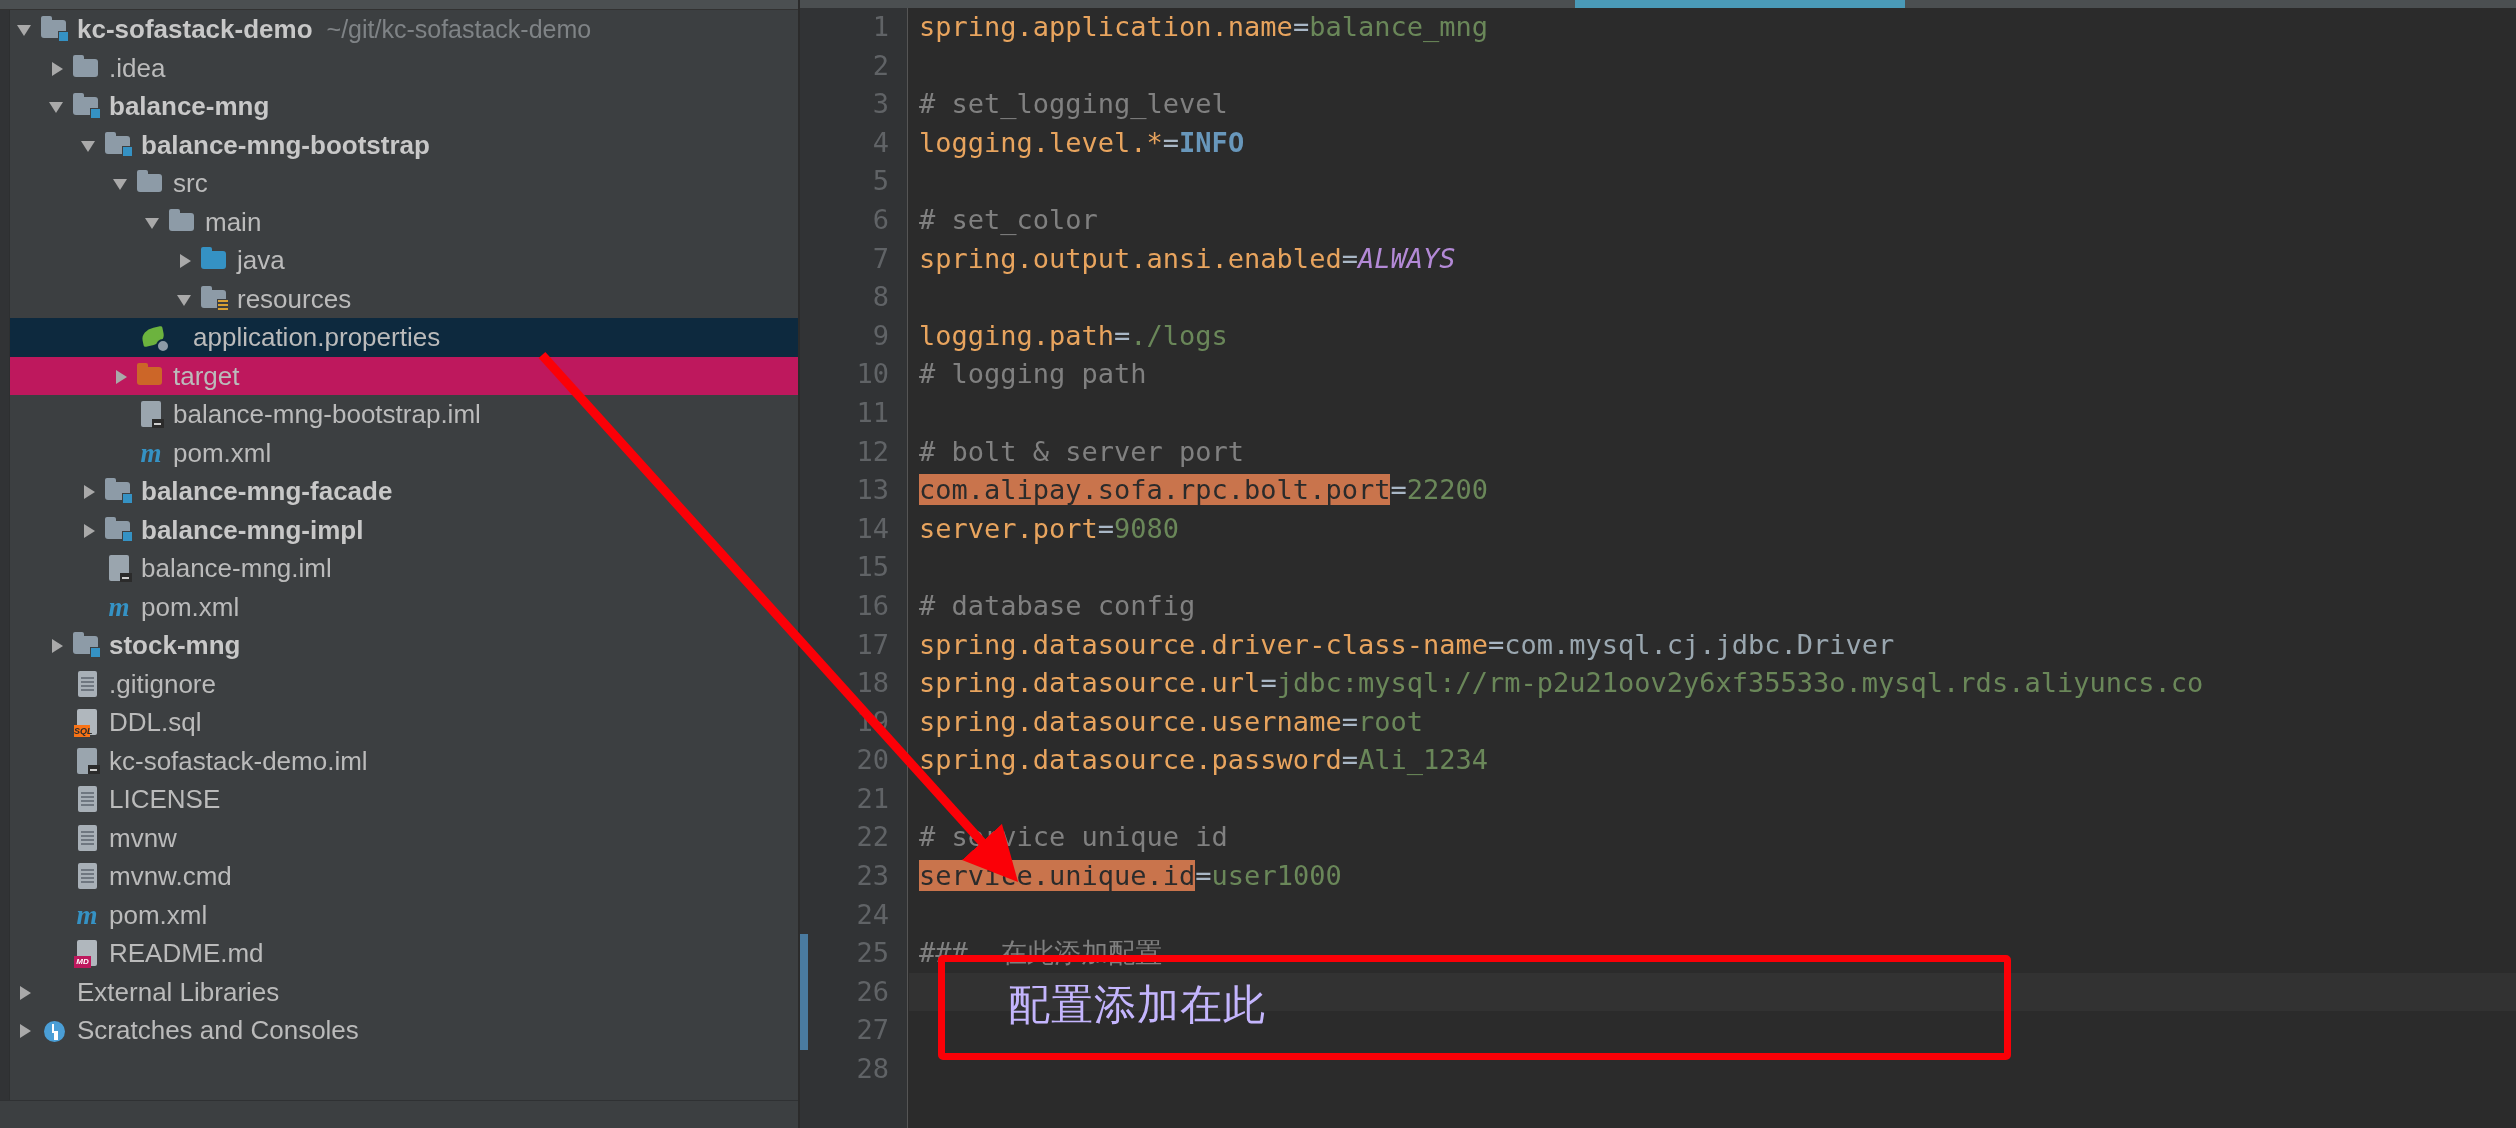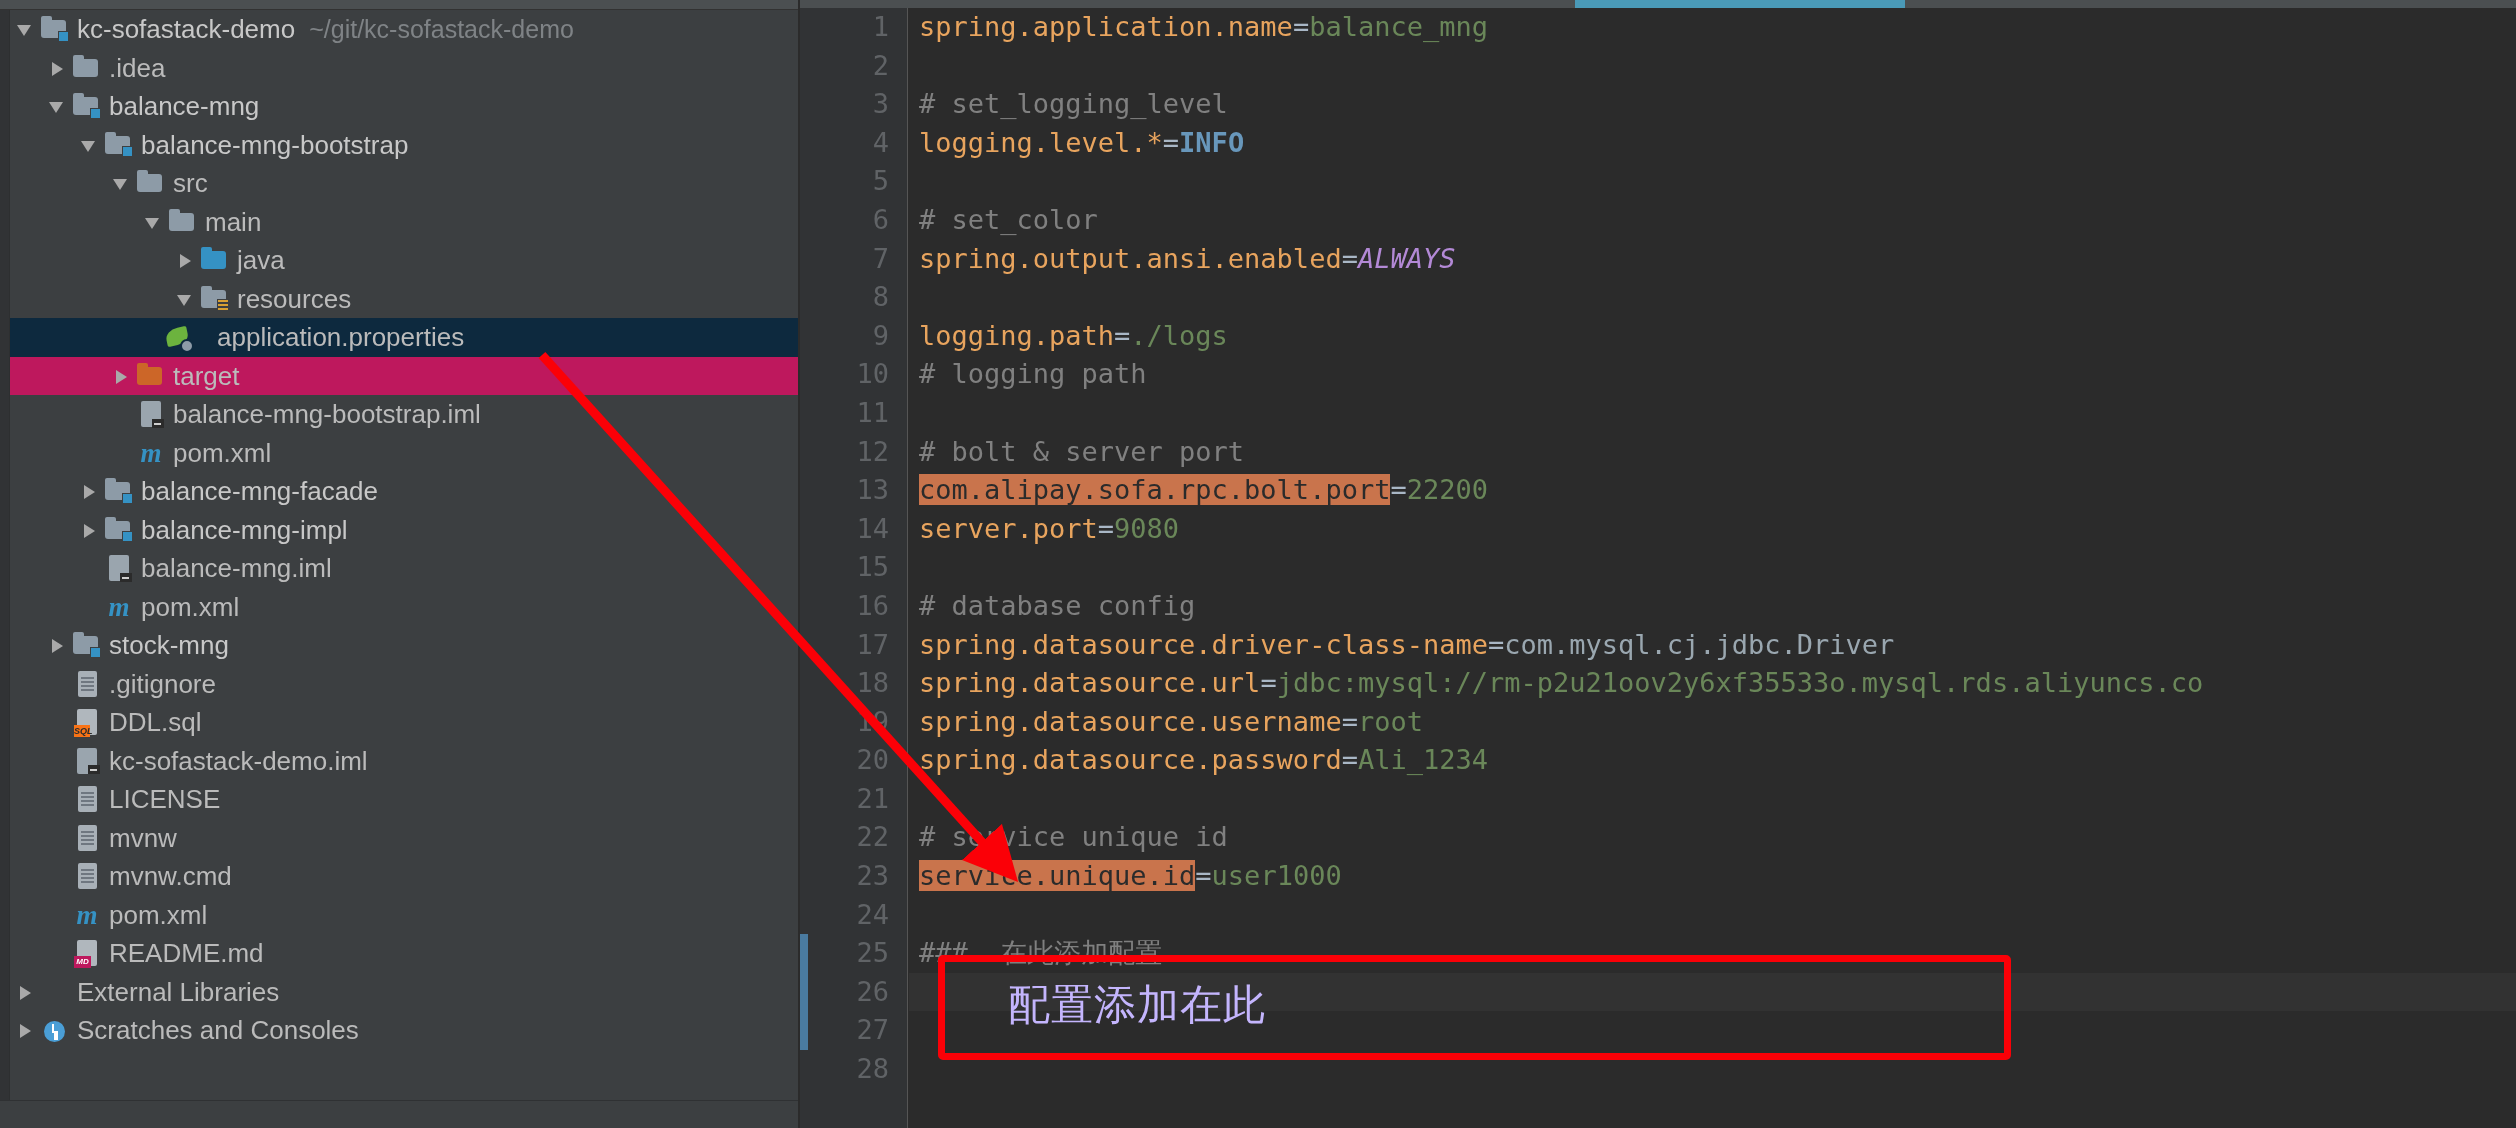--- a/index.html
+++ b/index.html
@@ -219,21 +219,21 @@
     background: #4a9ed6;
   }
   .ico.scratch .badge::after {
     content: "";
     position: absolute; left: 8px; top: 3px;
     width: 2px; height: 9px;
     background: #ffffff;
     box-shadow: 2px 7px 0 0 #ffffff, 4px 7px 0 0 #ffffff;
   }
   .lbl { }
-  .lbl.bold { font-weight: normal; color: #c8c8c8; }
+  .lbl.bold { font-weight: bold; color: #c8c8c8; }
   .path {
     color: #7f8386;
     font-weight: normal;
     margin-left: 14px;
     font-size: 25px;
   }
   #sidebar-bottom {
     position: absolute;
     left: 0; bottom: 0;
     width: 800px; height: 28px;
@@ -386,21 +386,21 @@
           <span class="ico folder src"></span>
           <span class="lbl">java</span>
         </div>
         <div class="row" style="padding-left: 164px;">
           <span class="arrow down"></span>
           <span class="ico folder res">
             <i class="badge"></i>
           </span>
           <span class="lbl">resources</span>
         </div>
-        <div class="row selected" style="padding-left: 112px; gap: 16px;">
+        <div class="row selected" style="padding-left: 88px; gap: 16px;">
           <span class="arrow none"></span>
           <span class="ico spring">
             <i class="leaf"></i>
             <i class="badge"></i>
           </span>
           <span class="lbl">application.properties</span>
         </div>
         <div class="row target" style="padding-left: 100px;">
           <span class="arrow right"></span>
           <span class="ico folder excl"></span>

